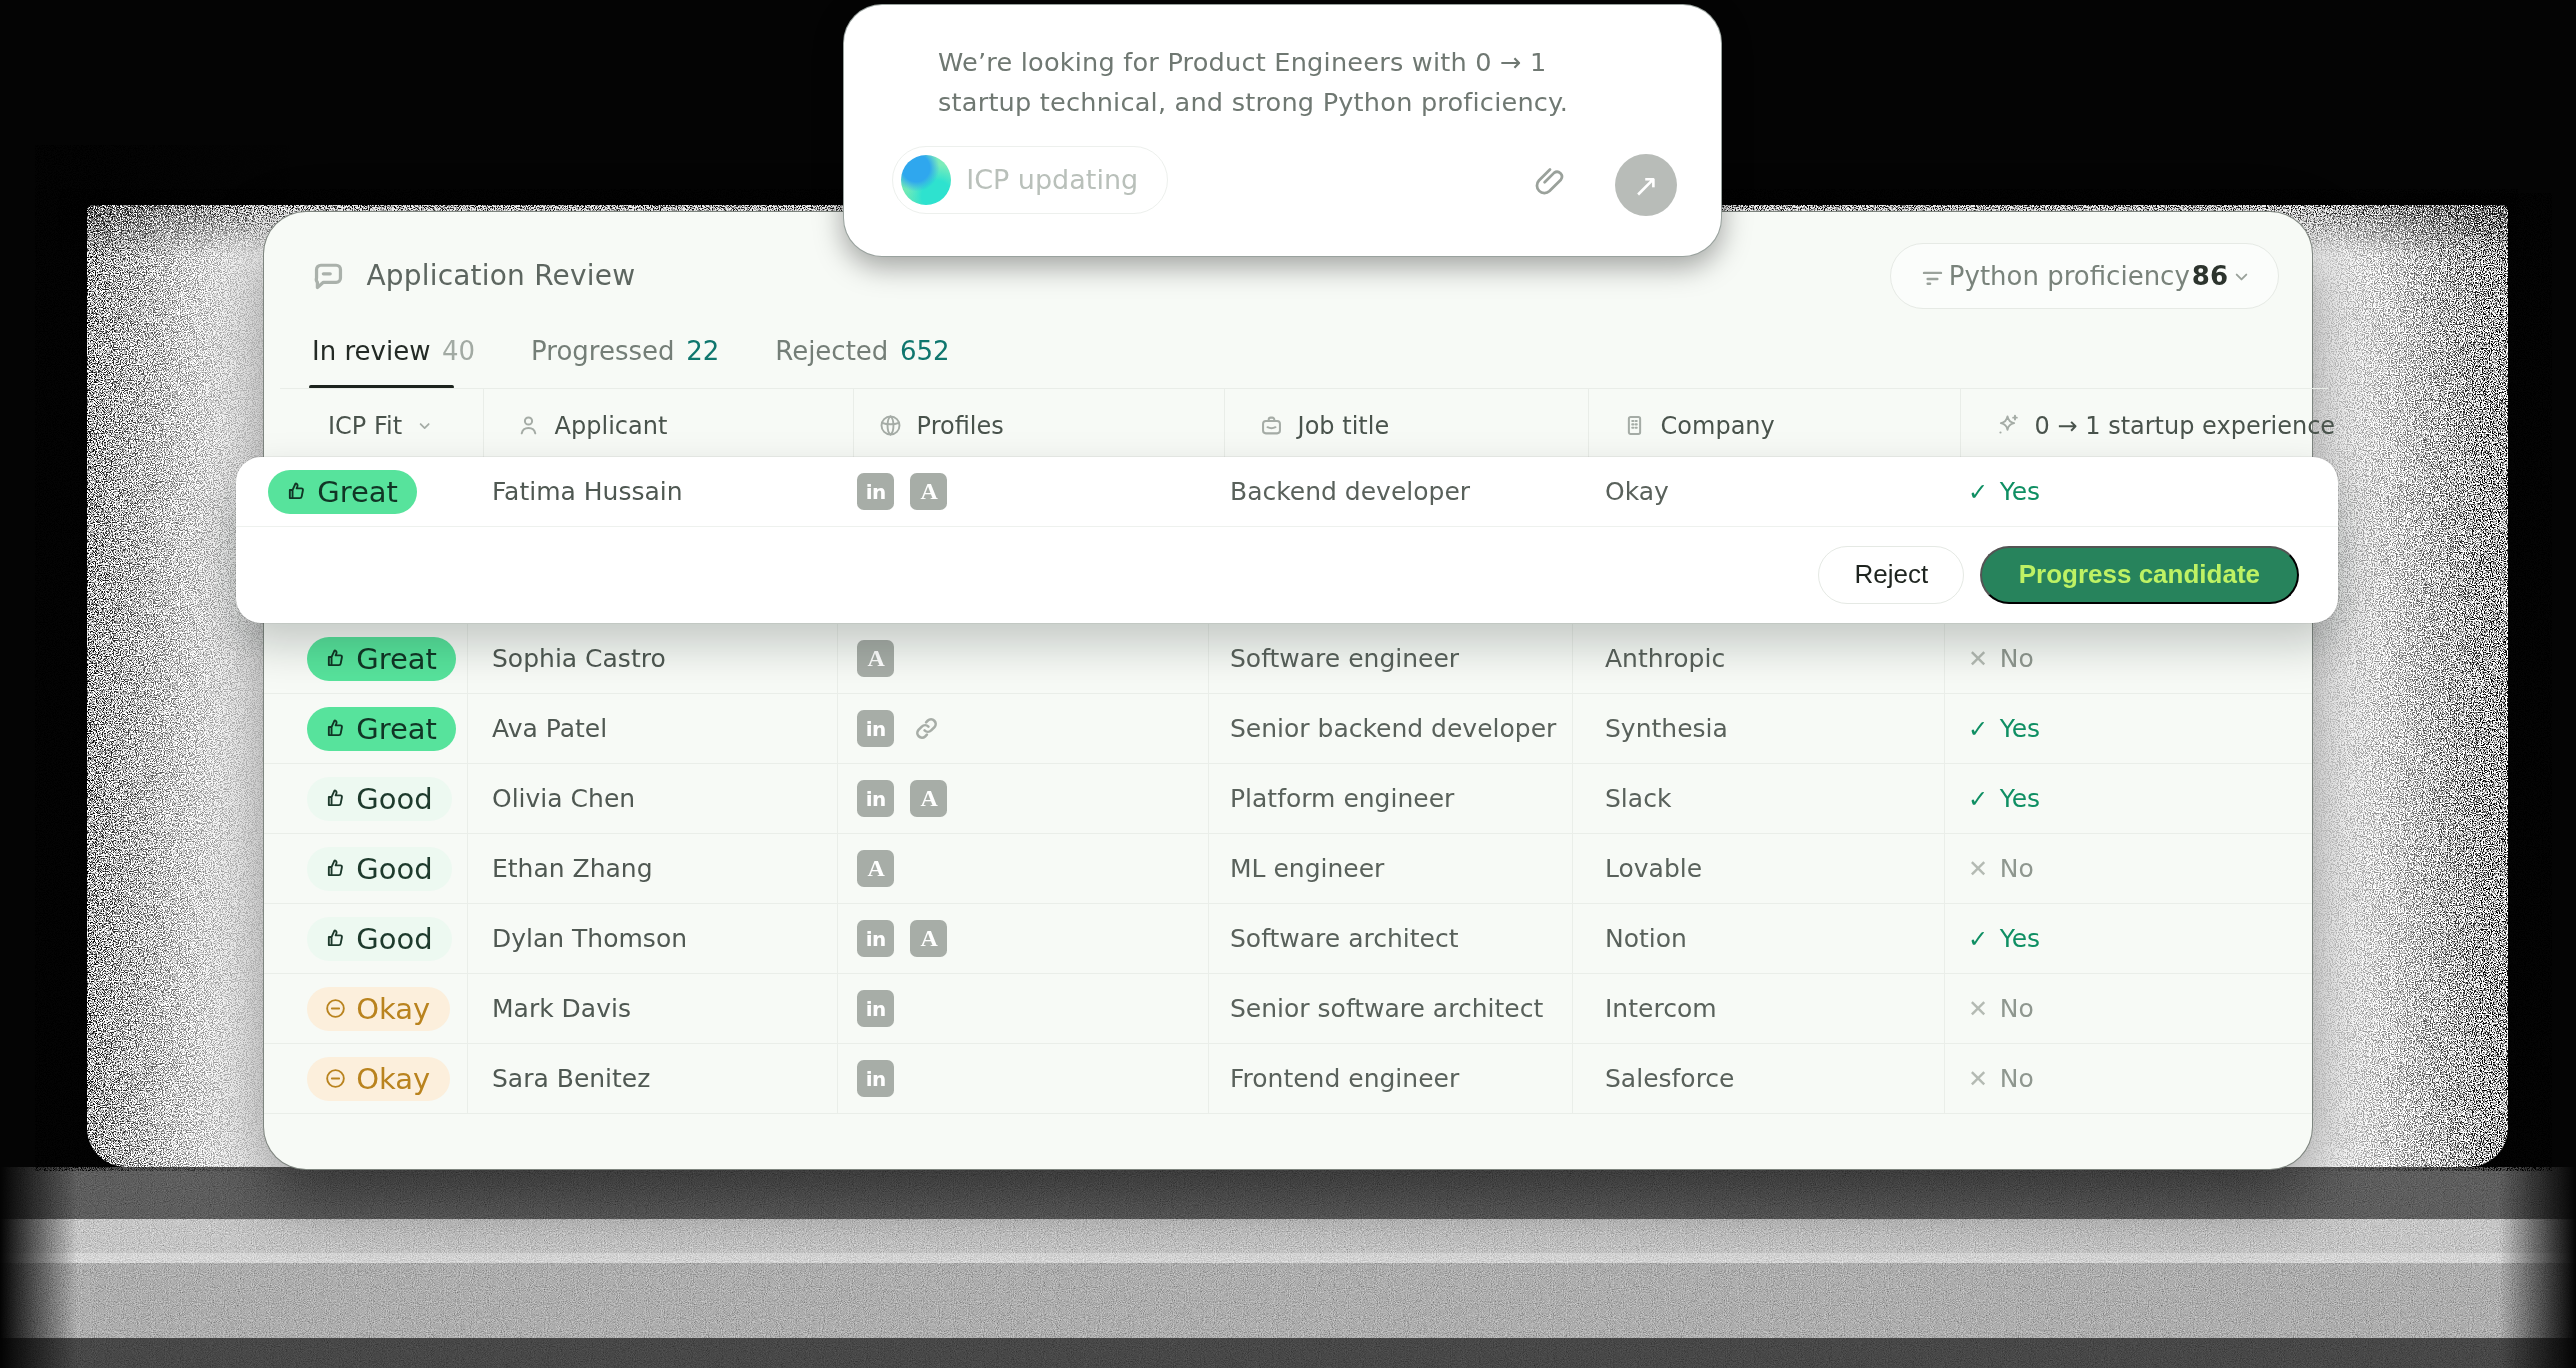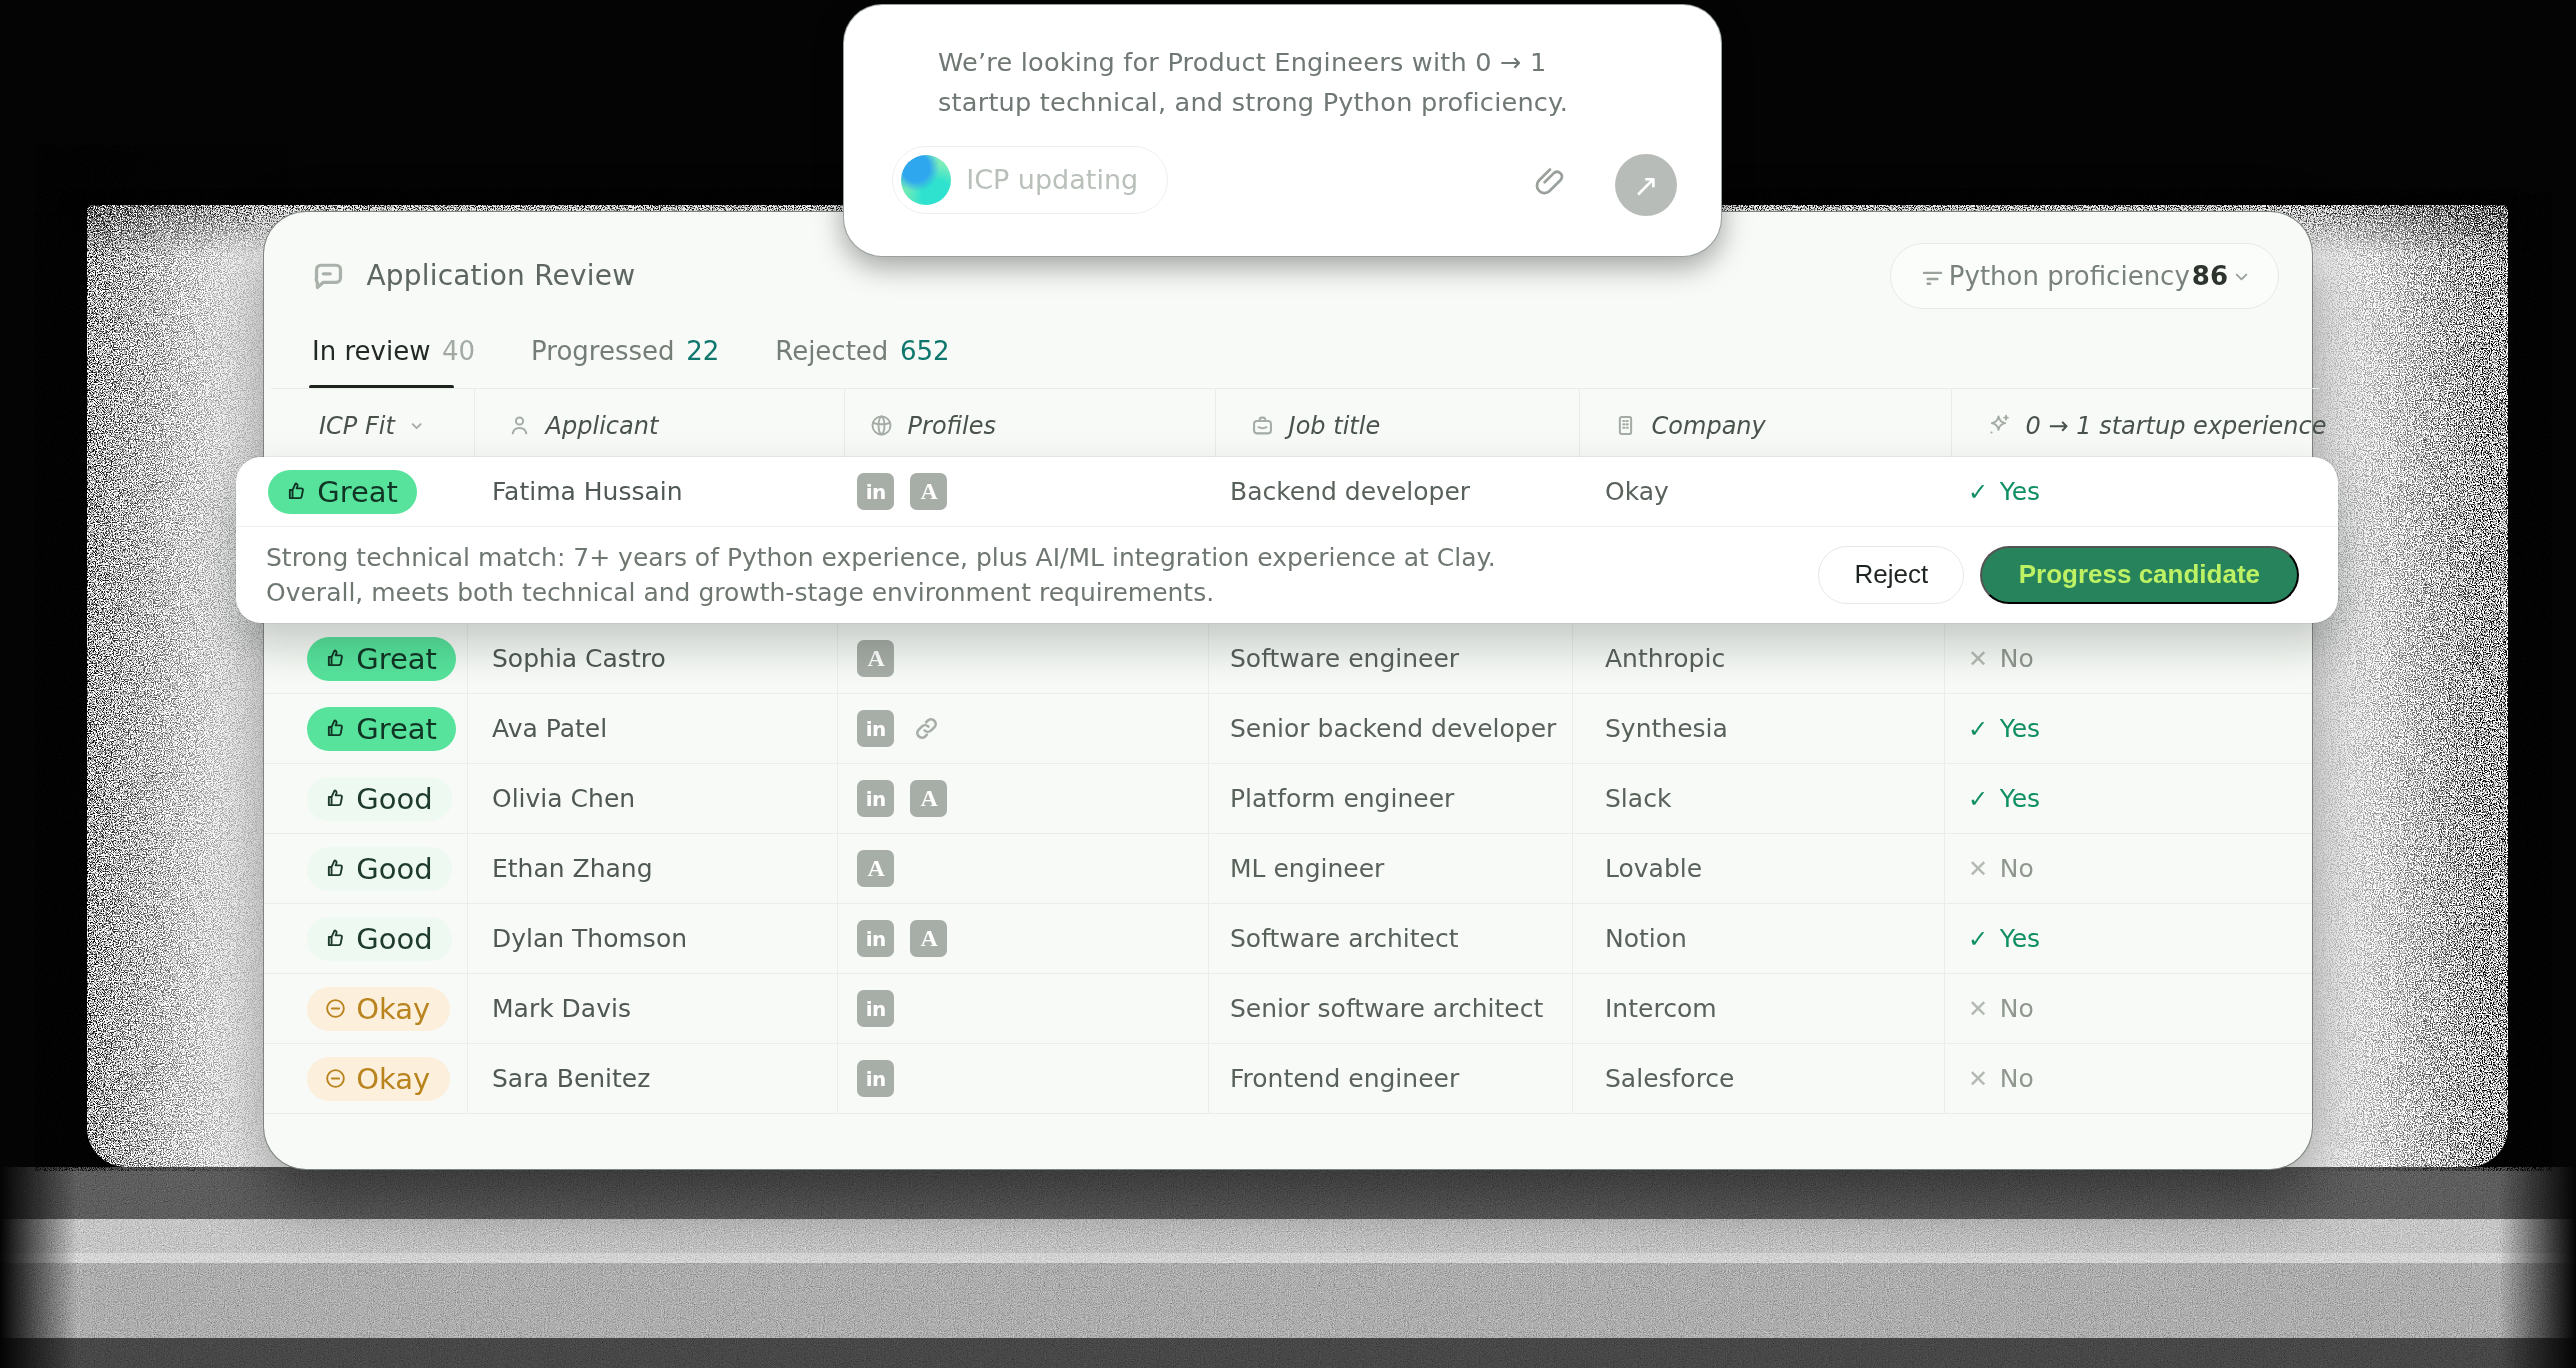--- a/index.html
+++ b/index.html
@@ -77,22 +77,22 @@
 
   .tabs { position:absolute; left:48px; top:124px; display:flex; gap:56px; }
   .tab { display:flex; gap:11.6px; align-items:baseline; font-size:26px; color:#747e77; cursor:default; }
   .tab .count { color:#0f766e; }
   .tab.active { color:#232a25; font-weight:500; }
   .tab.active .count { color:#a2aaa3; font-weight:400; }
   .tab-underline { position:absolute; left:45px; top:173px; width:145px; height:3.9px; background:#1c231d; border-radius:1.9px; }
 
   .grid-cols { display:grid; grid-template-columns:204px 370px 371px 364px 372px 369px; }
   .colheader {
-    position:absolute; left:7px; top:176px; width:100%; height:75px;
-    border-top:1.9px solid #e9ede8; border-bottom:1.9px solid #e9ede8;font-style:italic;
+    position:absolute; left:16px; top:176px; width:100%; height:75px;
+    border-top:1.9px solid #e9ede8; border-bottom:1.9px solid #e9ede8;
   }
   .colheader .hcell { display:flex; align-items:center; gap:12.6px; font-size:24px; color:#49534c;
     border-right:1.9px solid #e9ede8; white-space:nowrap; }
   .colheader .hcell:last-child { border-right:none; }
   .hcell.h-icp { padding-left:48px; } .hcell.h-app { padding-left:31px; }
   .hcell.h-prof { padding-left:23px; } .hcell.h-job { padding-left:33px; }
   .hcell.h-co { padding-left:32px; } .hcell.h-exp { padding-left:32px; }
   .hicon { color:#a5aca6; display:flex; }
 
   .rows { position:absolute; left:0; top:412px; width:100%; }
@@ -301,24 +301,20 @@
           <span class="pbox serif">A</span>
         </div>
         <div class="cell c-job">Backend developer</div>
         <div class="cell c-co">Okay</div>
         <div class="cell c-exp">
           <span class="mark yes">✓</span>
           <span class="startup-text yes">Yes</span>
         </div>
       </div>
       <div class="panel-info">
-        <div class="explain">
-          <div>Strong technical match: 7+ years of Python experience, plus AI/ML integration experience at Clay.</div>
-          <div>Overall, meets both technical and growth-stage environment requirements.</div>
-        </div>
         <div class="panel-actions">
           <button class="btn btn-reject">Reject</button>
           <button class="btn btn-progress">Progress candidate</button>
         </div>
       </div>
     </div>
 
     <div class="rows">
 
       <div class="trow grid-cols">

